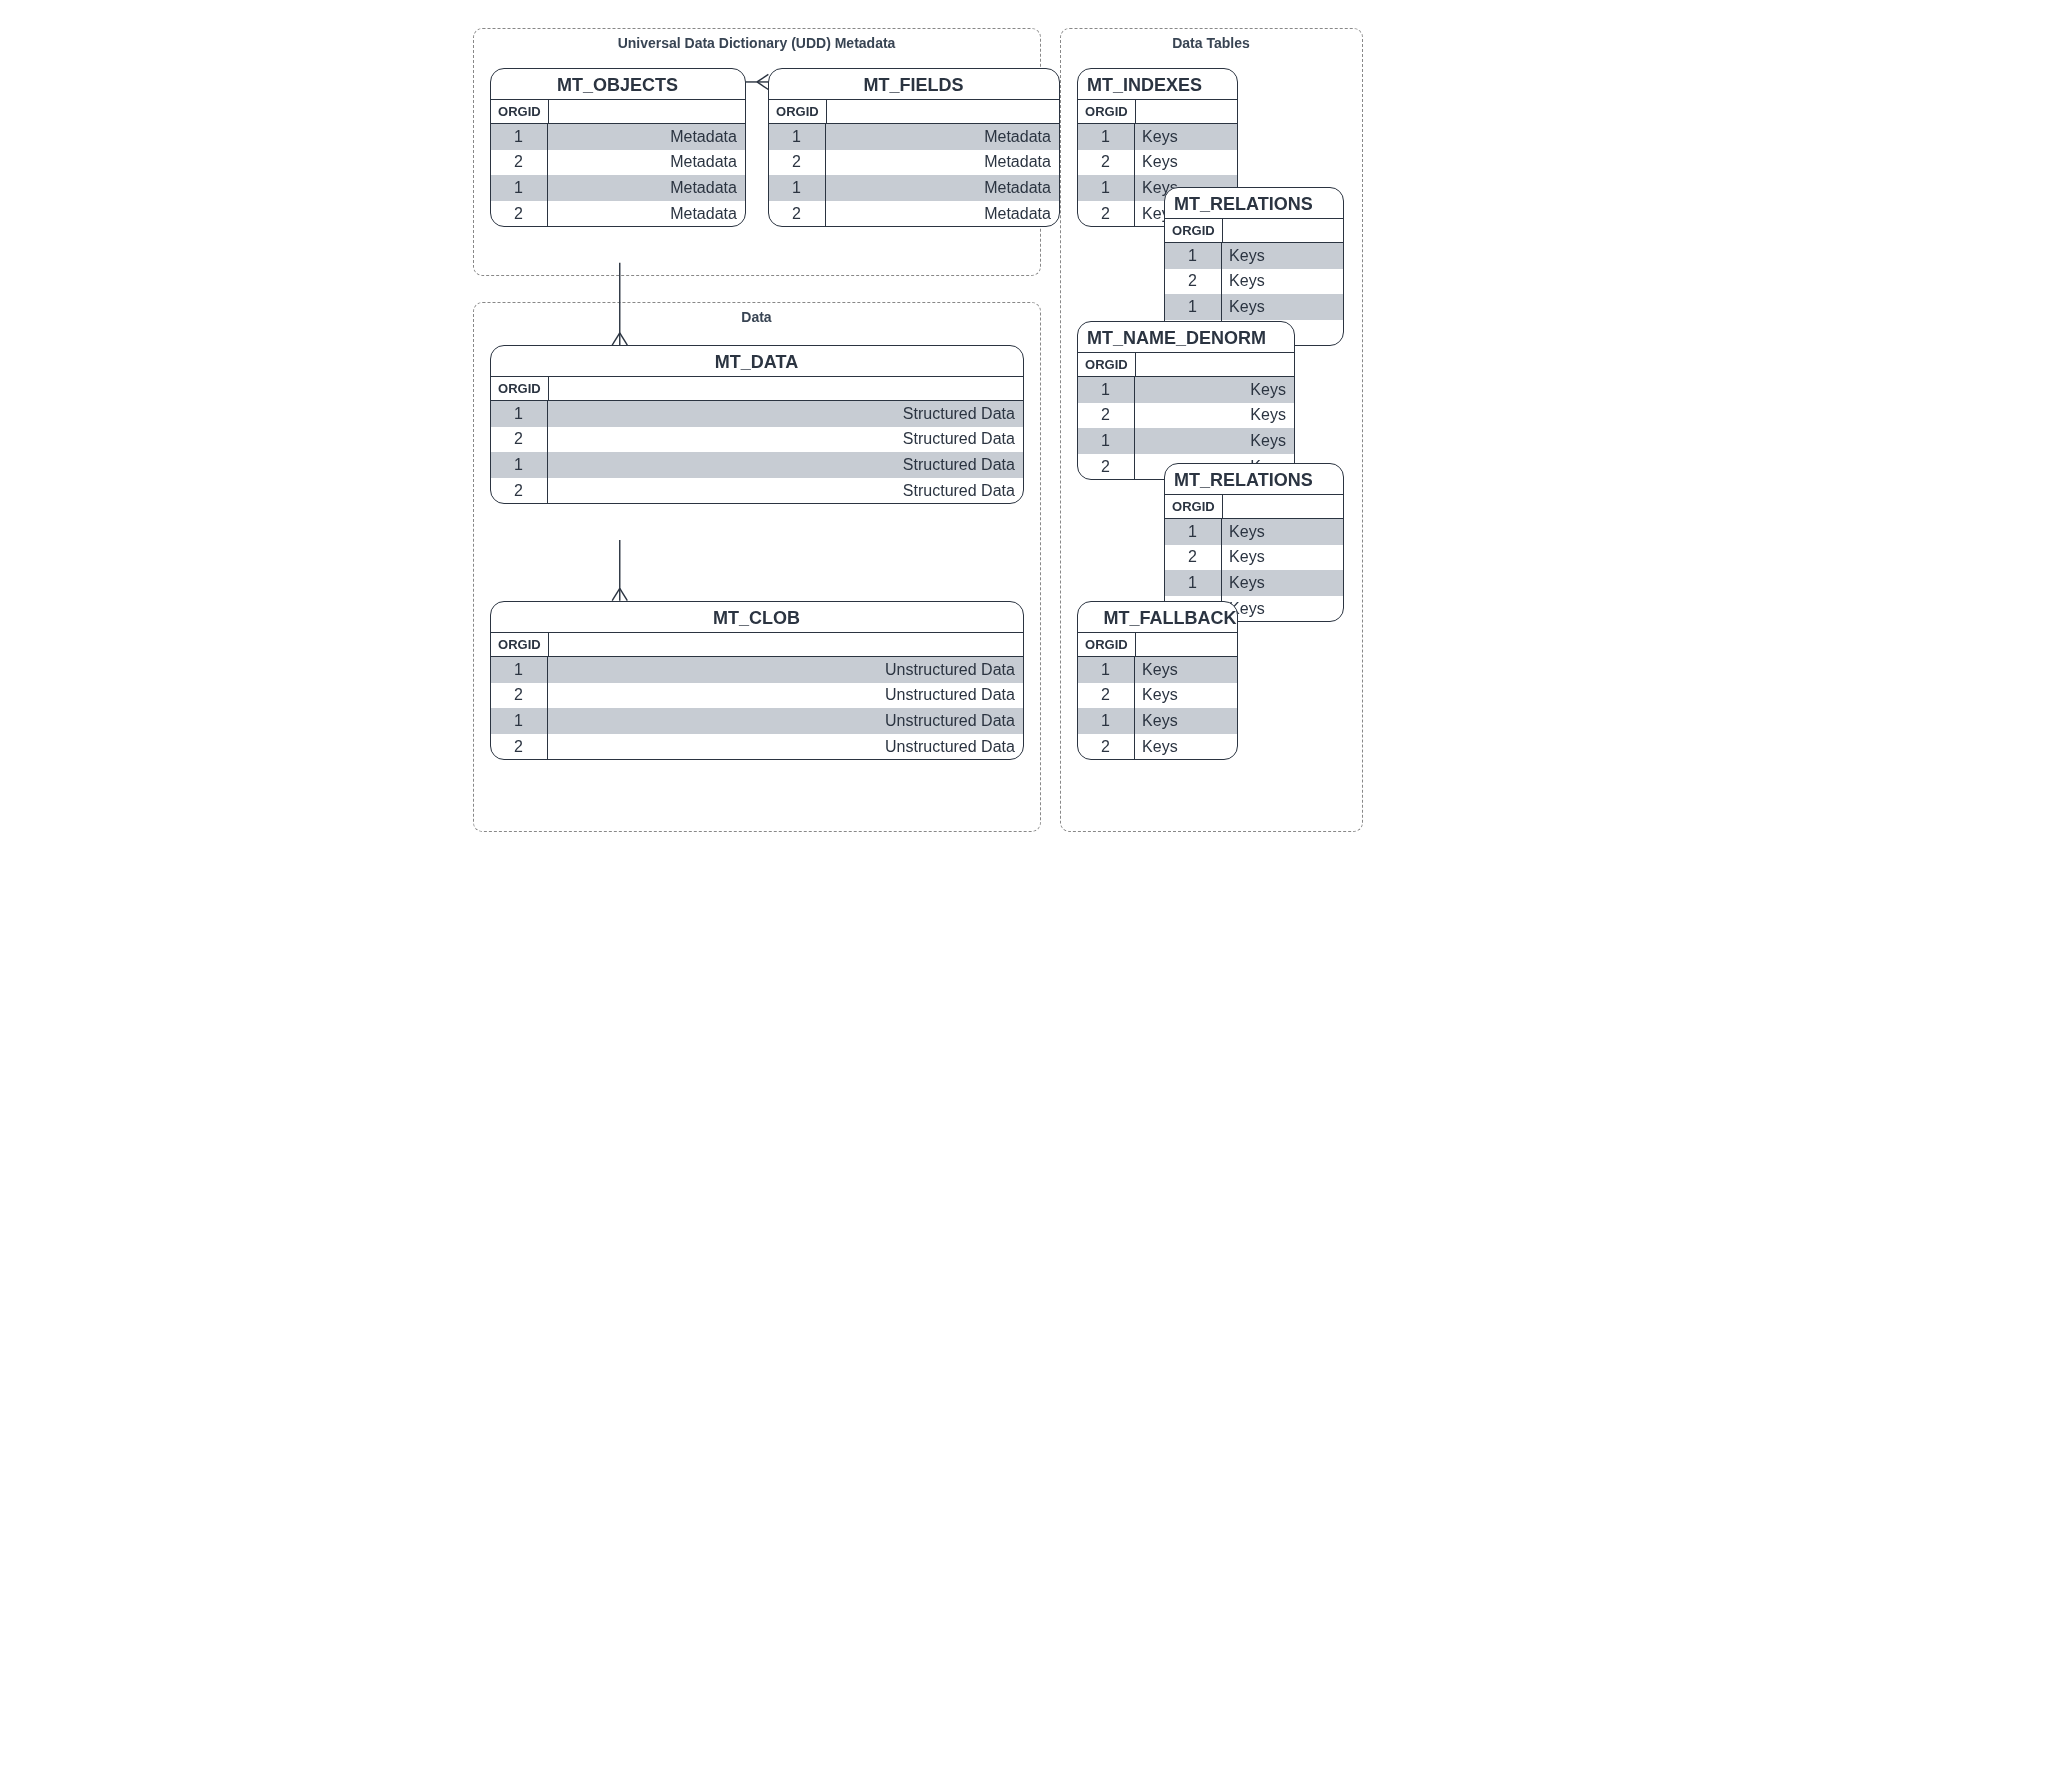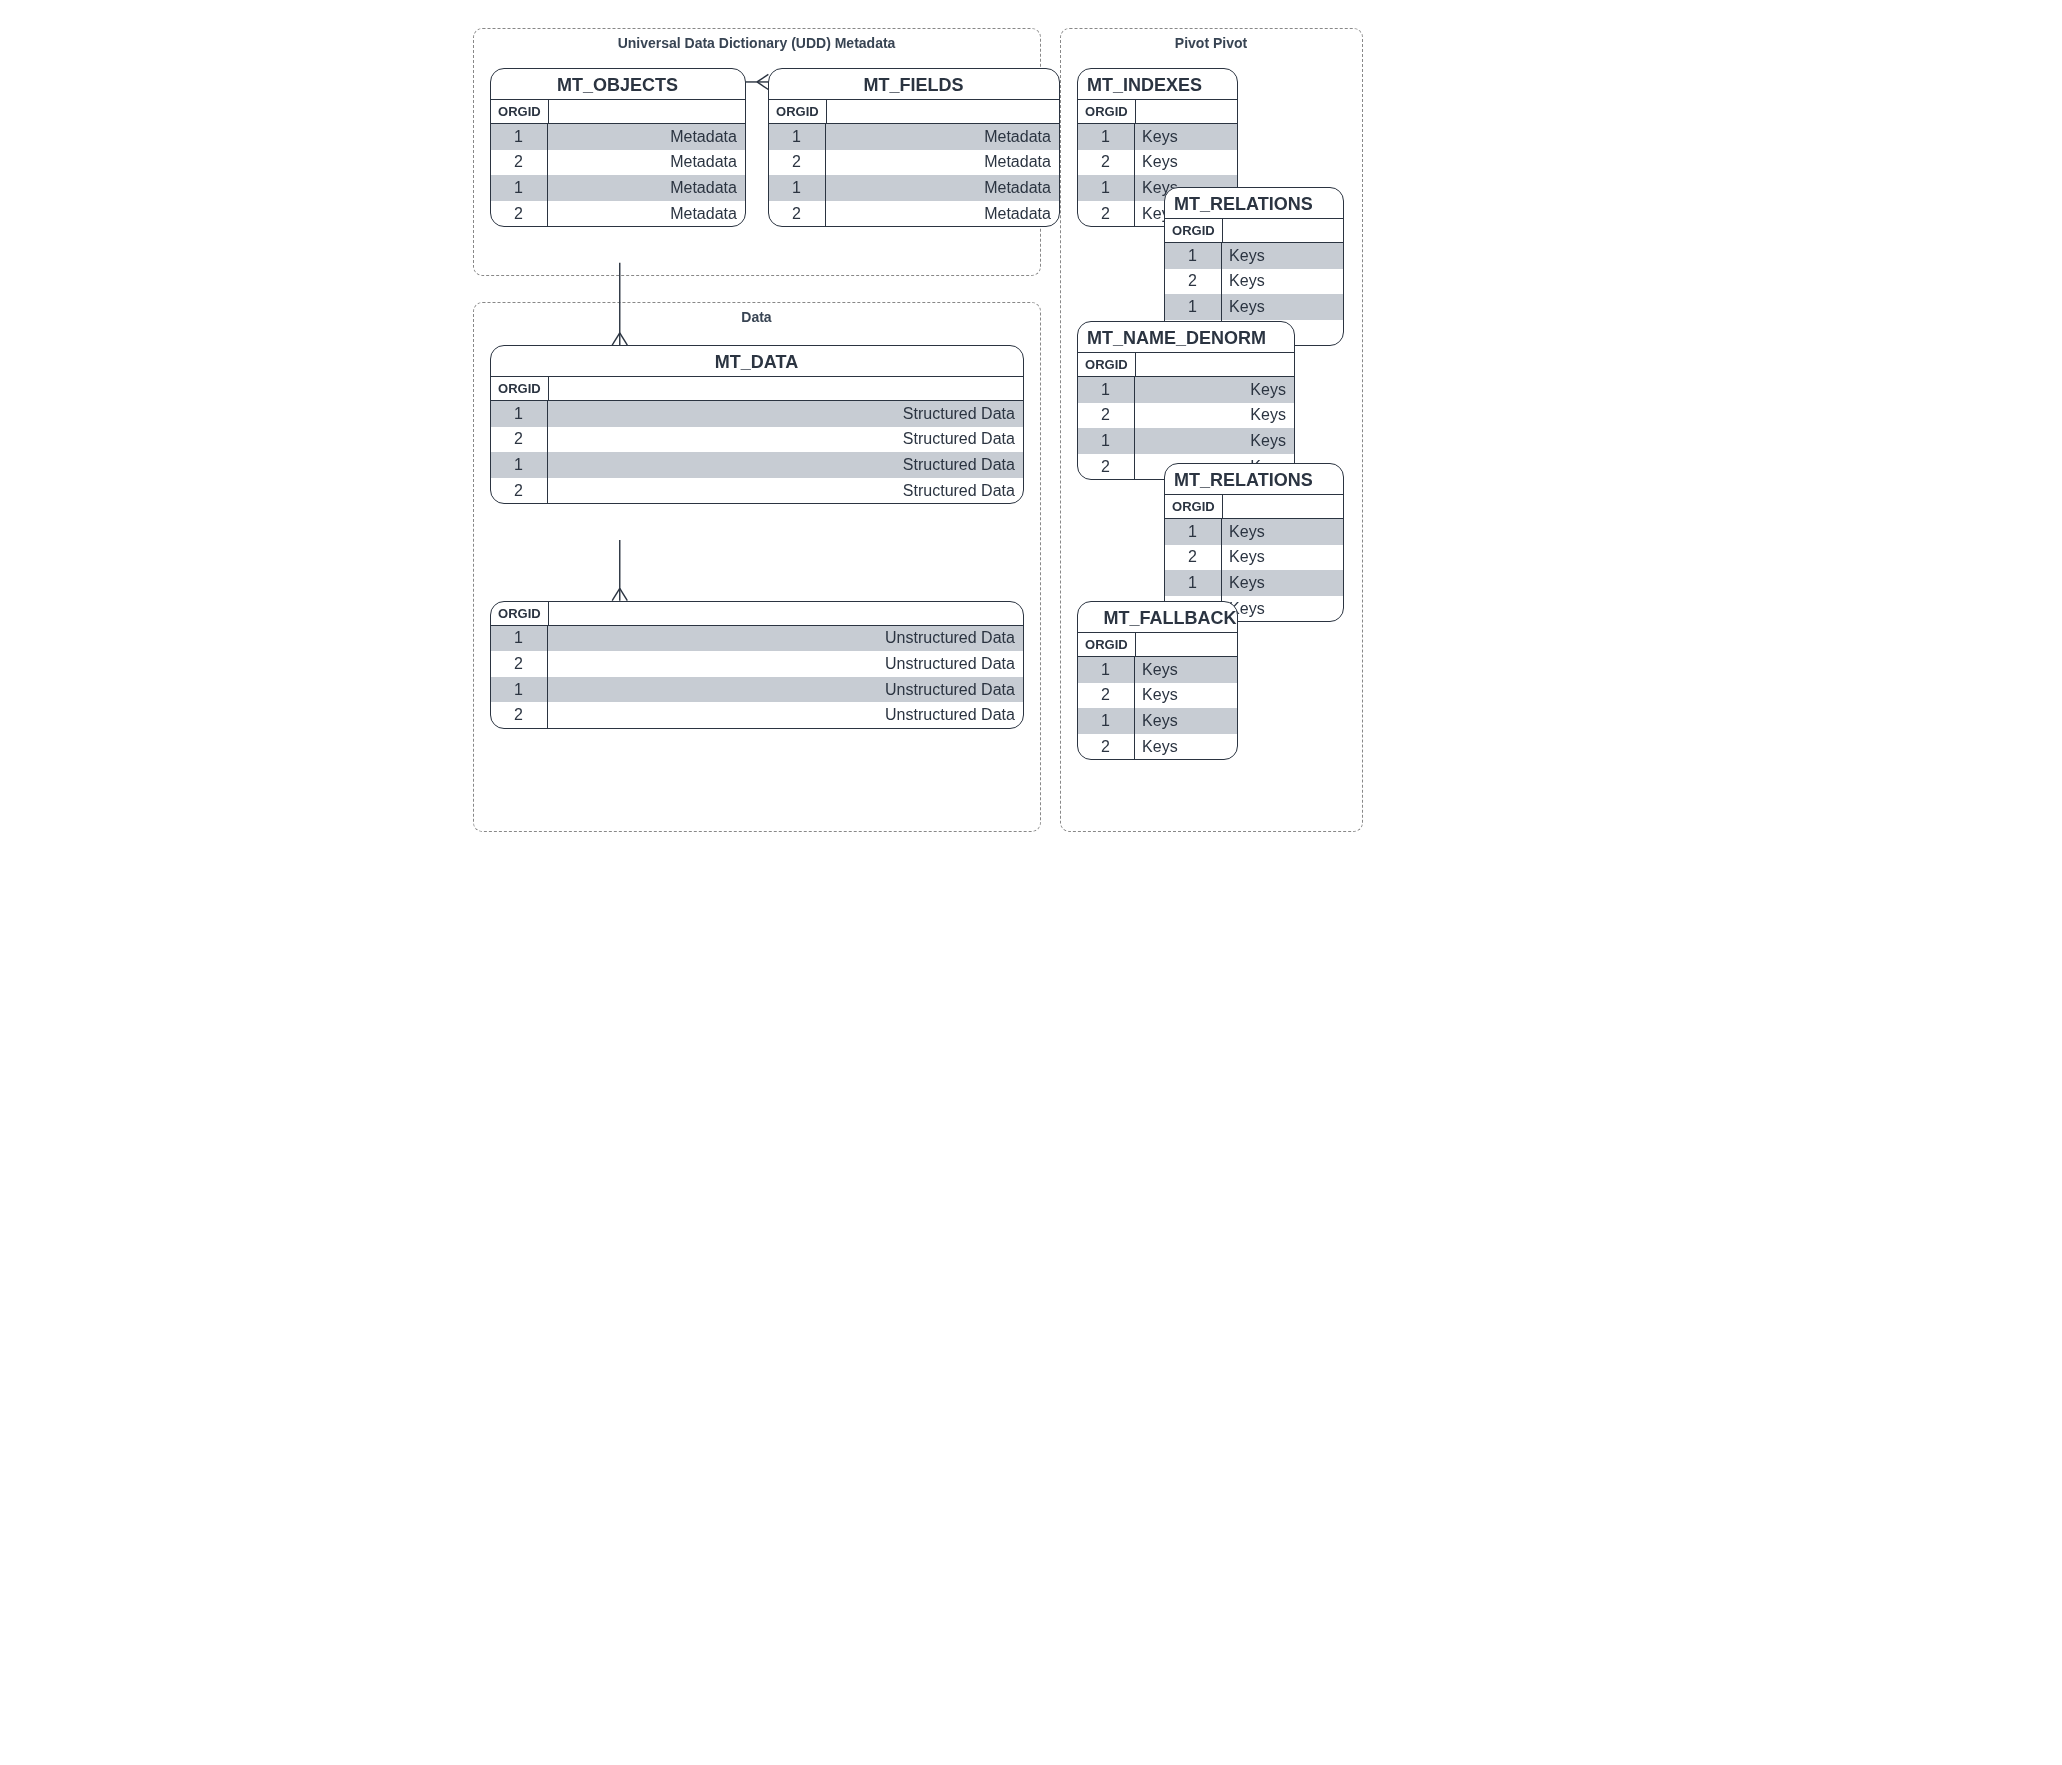--- a/index.html
+++ b/index.html
@@ -91,21 +91,21 @@
 
   <div class="group" style="left:0; top:0; width:568px; height:248px;">
     <div class="group-title">Universal Data Dictionary (UDD) Metadata</div>
   </div>
 
   <div class="group" style="left:0; top:274px; width:568px; height:530px;">
     <div class="group-title">Data</div>
   </div>
 
   <div class="group" style="left:587px; top:0; width:303px; height:804px;">
-    <div class="group-title">Pivot Pivot</div>
+    <div class="group-title">Data Tables</div>
   </div>
 
   <div class="tbl" style="left:17px; top:40px; width:256px;">
     <div class="tbl-title">MT_OBJECTS</div>
     <div class="tbl-head">
       <div class="c1">ORGID</div>
       <div class="c2"></div>
     </div>
     <div class="tbl-row shade">
         <div class="c1">1</div>
@@ -167,20 +167,21 @@
         <div class="c1">1</div>
         <div class="c2">Structured Data</div>
       </div>
     <div class="tbl-row">
         <div class="c1">2</div>
         <div class="c2">Structured Data</div>
       </div>
   </div>
 
   <div class="tbl" style="left:17px; top:573px; width:534px;">
+    <div class="tbl-title">MT_CLOB</div>
     <div class="tbl-head">
       <div class="c1">ORGID</div>
       <div class="c2"></div>
     </div>
     <div class="tbl-row shade">
         <div class="c1">1</div>
         <div class="c2">Unstructured Data</div>
       </div>
     <div class="tbl-row">
         <div class="c1">2</div>

